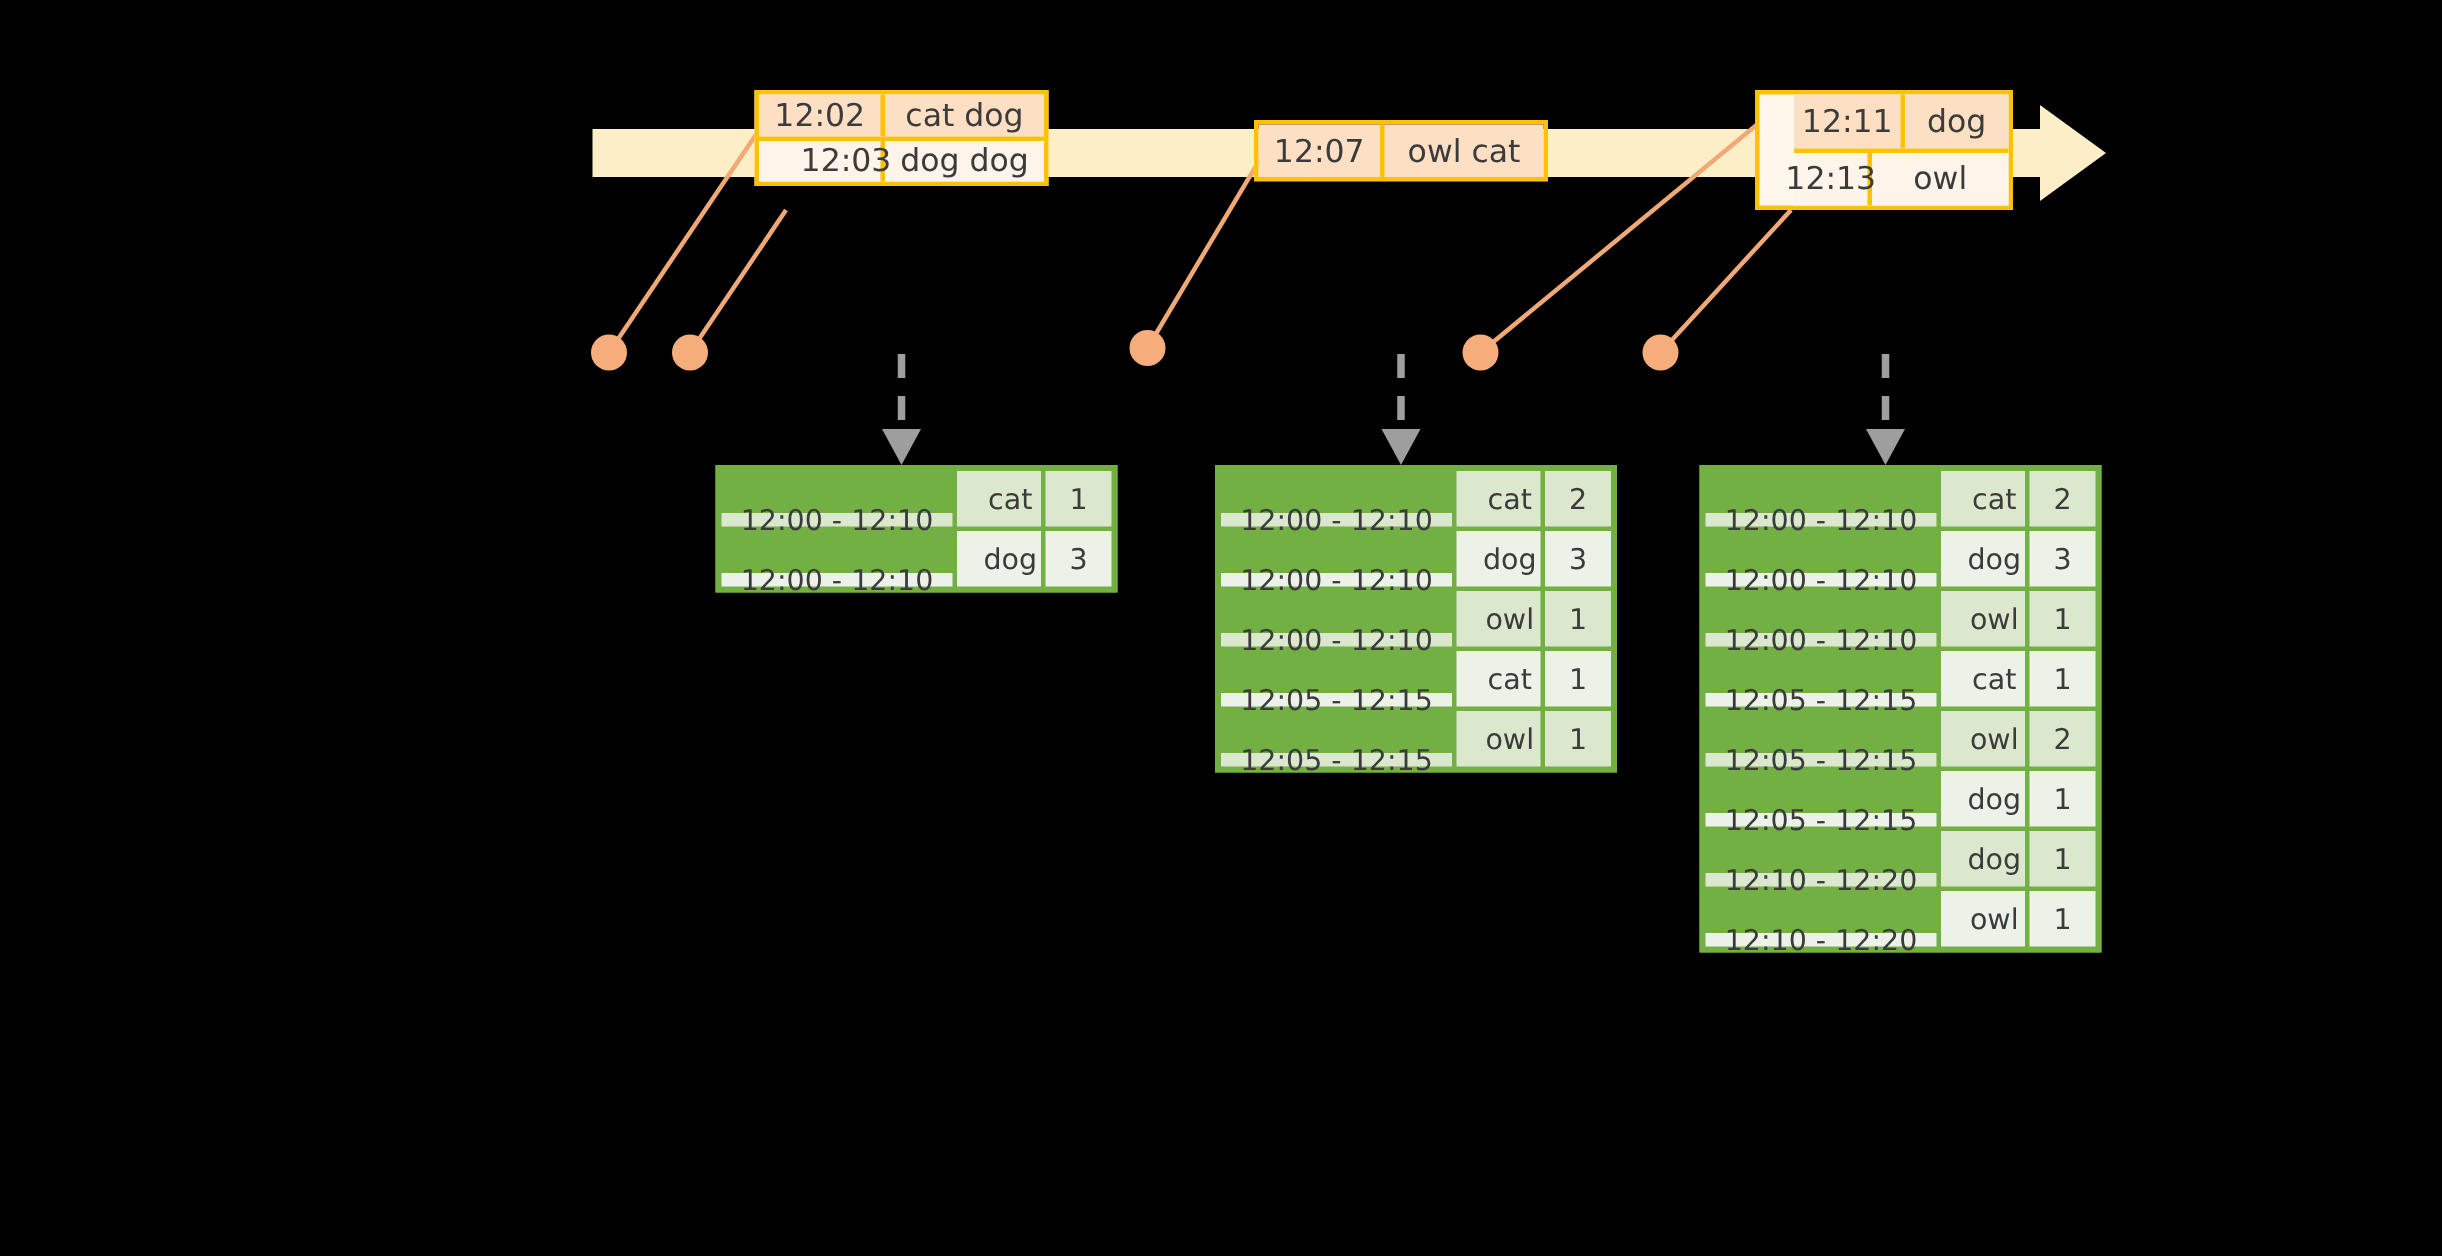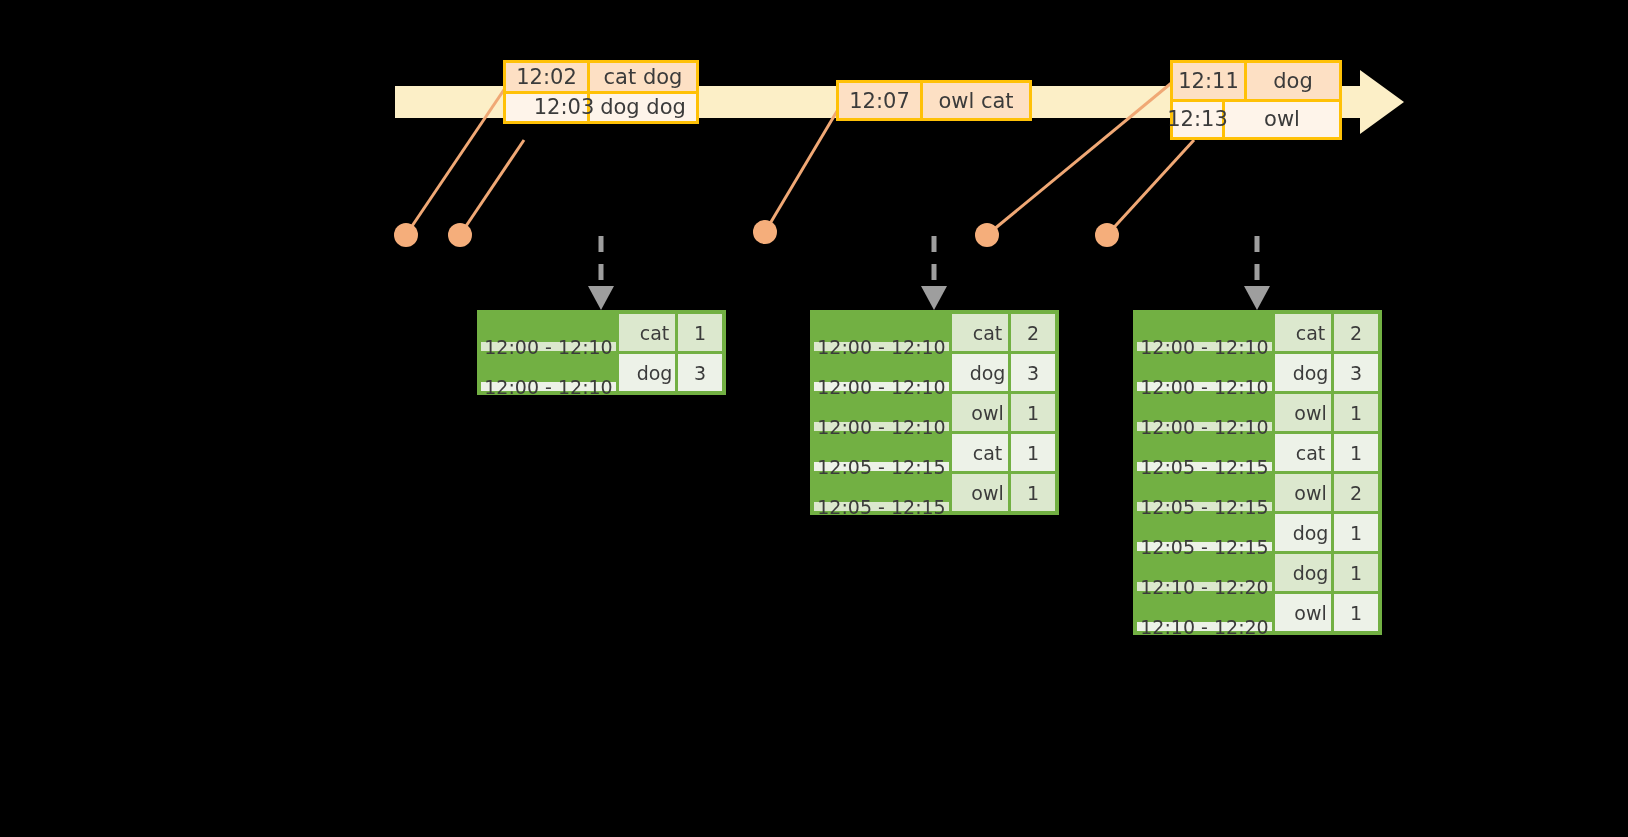--- a/index.html
+++ b/index.html
@@ -34,21 +34,21 @@
         pointer-events:none;}
 
   
   .gtable{position:absolute;border:4px solid #72B043;box-sizing:border-box;
           background:#72B043;display:flex;flex-direction:column;gap:3px;}
   .grow{display:flex;gap:3px;height:37px;}
   .grow.odd .gcell{background:#DCE8CE;}
   .grow.even .gcell{background:#EDF2E8;}
   .gcell{display:flex;align-items:center;justify-content:center;
          color:#3b3b3b;font-size:19px;box-sizing:border-box;}
-  .gc-win{width:135px;margin-top:28px;}
+  .gc-win{width:154px;margin-top:28px;}
   .gc-word{width:56px;padding-left:15px;}
   .gc-cnt{width:44px;}
 </style>
 </head>
 <body>
 
 <div id="stage">
 
   <div class="tl-bar" style="left:395px;top:86px;width:965px;height:32px;"></div>
   <div class="tl-head" style="left:1360px;top:70px;"></div>
@@ -84,21 +84,21 @@
     </div>
   </div>
 
   <div class="evt" style="left:836px;top:80px;width:196px;height:41px;text-align:right;">
     <div class="evt-row odd">
       <div class="evt-time" style="width:84px;">12:07</div>
       <div class="evt-words">owl cat</div>
     </div>
   </div>
 
-  <div class="evt" style="left:1170px;top:60px;width:172px;height:80px;">
+  <div class="evt" style="left:1170px;top:60px;width:172px;height:80px;padding-left:23px;">
     <div class="evt-row odd">
       <div class="evt-time" style="width:74px;">12:11</div>
       <div class="evt-words">dog</div>
     </div>
     <div class="evt-row even">
       <div class="evt-time" style="width:52px;">12:13</div>
       <div class="evt-words">owl</div>
     </div>
   </div>
 

